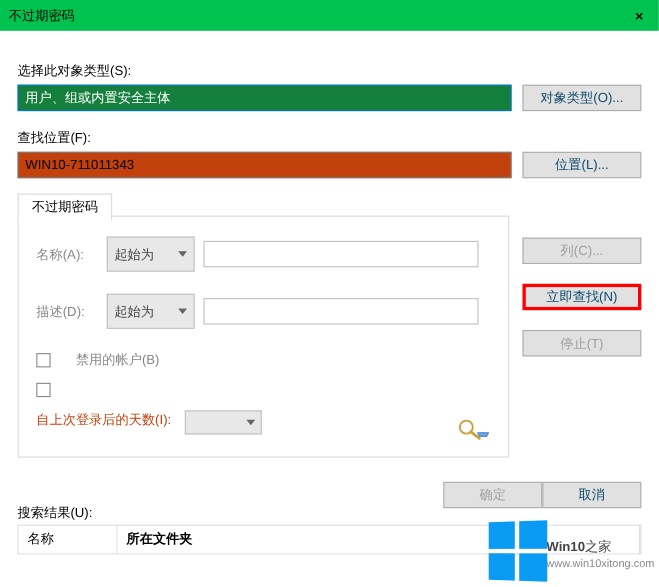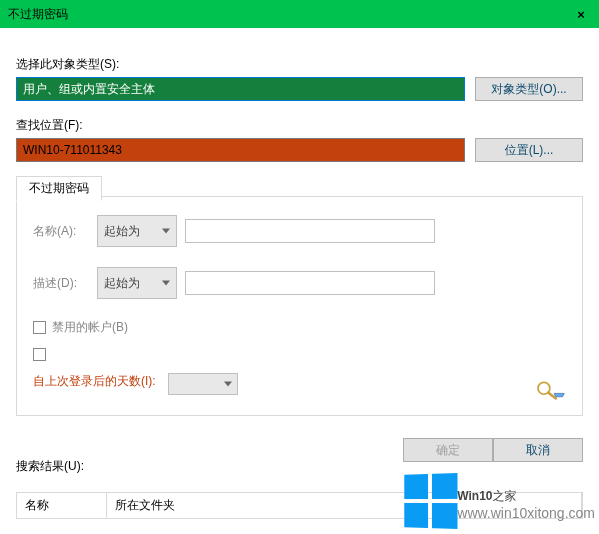--- a/index.html
+++ b/index.html
@@ -32,47 +32,47 @@
 .tab-label { position: absolute; top: 0; left: 0; background: #fff; border: 1px solid #d9d9d9; border-bottom: 1px solid #fff; padding: 3px 12px; z-index: 2; }
 .tab-panel { border: 1px solid #d9d9d9; padding: 18px 16px 20px 16px; position: relative; }
 
 .form-row { display: flex; align-items: center; gap: 8px; margin-bottom: 20px; }
 .form-label { width: 56px; color: #888; }
 .select-box { width: 80px; height: 32px; border: 1px solid #c0c0c0; background: #e8e8e8; position: relative; display: flex; align-items: center; padding: 0 6px; color: #444; }
 .select-box .chev { position: absolute; right: 6px; top: 50%; transform: translateY(-50%); width: 0; height: 0; border-left: 4px solid transparent; border-right: 4px solid transparent; border-top: 5px solid #666; }
 .text-input { height: 24px; border: 1px solid #c0c0c0; background: #fff; }
 .text-input.w1 { width: 250px; }
 
-.checkbox-row { display: flex; align-items: center; gap: 6px; margin-bottom: 12px; color: #888; }
+.checkbox-row { display: flex; align-items: center; gap: 23px; margin-bottom: 12px; color: #888; }
 .cb { width: 13px; height: 13px; border: 1px solid #888; background: #fff; }
 
 .days-row { display: flex; align-items: flex-start; gap: 12px; margin-top: 8px; color: #c2410c; }
 .days-select { width: 70px; height: 22px; border: 1px solid #c0c0c0; background: #e8e8e8; position: relative; }
 .days-select .chev { position: absolute; right: 5px; top: 50%; transform: translateY(-50%); width: 0; height: 0; border-left: 4px solid transparent; border-right: 4px solid transparent; border-top: 5px solid #666; }
 
 .magnifier { position: absolute; right: 16px; bottom: 14px; width: 34px; height: 22px; }
 .magnifier svg { width: 100%; height: 100%; }
 
 .bottom-btns { position: absolute; right: 16px; top: 438px; display: flex; gap: 0; }
 
 .results-label { position: absolute; left: 16px; top: 458px; }
-.results-table { position: absolute; left: 16px; top: 492px; right: 16px; border: 1px solid #d9d9d9; }
+.results-table { position: absolute; left: 16px; top: 477px; right: 16px; border: 1px solid #d9d9d9; }
 .results-header { display: flex; }
 .results-header .th { border-right: 1px solid #d9d9d9; padding: 4px 8px; background: #fff; }
 .th.name { width: 90px; }
-.th.folder { flex: 1; }
+.th.folder { flex: 1; font-weight: bold; }
 
 
 .watermark { position: absolute; right: 4px; bottom: 6px; display: flex; align-items: center; gap: 0; pointer-events: none; }
 .winlogo { width: 54px; height: 54px; display: grid; grid-template-columns: 1fr 1fr; grid-template-rows: 1fr 1fr; gap: 4px; transform: perspective(140px) rotateY(-10deg); }
 .winlogo div { background: #0a9bf5; }
 .wintext { color: #444; }
 .wintext .t1 { font-size: 20px; font-weight: 500; }
 .wintext .t1 b { font-weight: 700; }
-.wintext .t2 { font-size: 14px; color: #888; }
+.wintext .t2 { font-size: 10px; color: #888; }
 
 .tab-block { display: flex; gap: 12px; align-items:flex-start; }
 .tab-wrapper { flex: 1; position: relative; }
 .side-col { width: 108px; display:flex; flex-direction:column; gap:18px; padding-top: 40px;}
 </style>
 </head>
 <body>
 
 <div class="title-bar">
   <span>不过期密码</span>
@@ -140,20 +140,25 @@
             <svg viewBox="0 0 40 26">
               <circle cx="14" cy="11" r="7" fill="none" stroke="#caa13a" stroke-width="2"></circle>
               <line x1="19" y1="16" x2="28" y2="23" stroke="#caa13a" stroke-width="3" stroke-linecap="round"></line>
               <path d="M26 17 L38 17 L36 21 L28 21 Z" fill="#6aa7e8" stroke="#4a7bb8"></path>
             </svg>
           </div>
 
         </div>
       </div>
     </div>
+    <div class="side-col">
+      <button class="btn small disabled">列(C)...</button>
+      <button class="btn small highlight">立即查找(N)</button>
+      <button class="btn small disabled">停止(T)</button>
+    </div>
   </div>
 
 </div>
 
 <div class="bottom-btns">
   <button class="btn small disabled">确定</button>
   <button class="btn small">取消</button>
 </div>
 
 <div class="results-label">搜索结果(U):</div>

